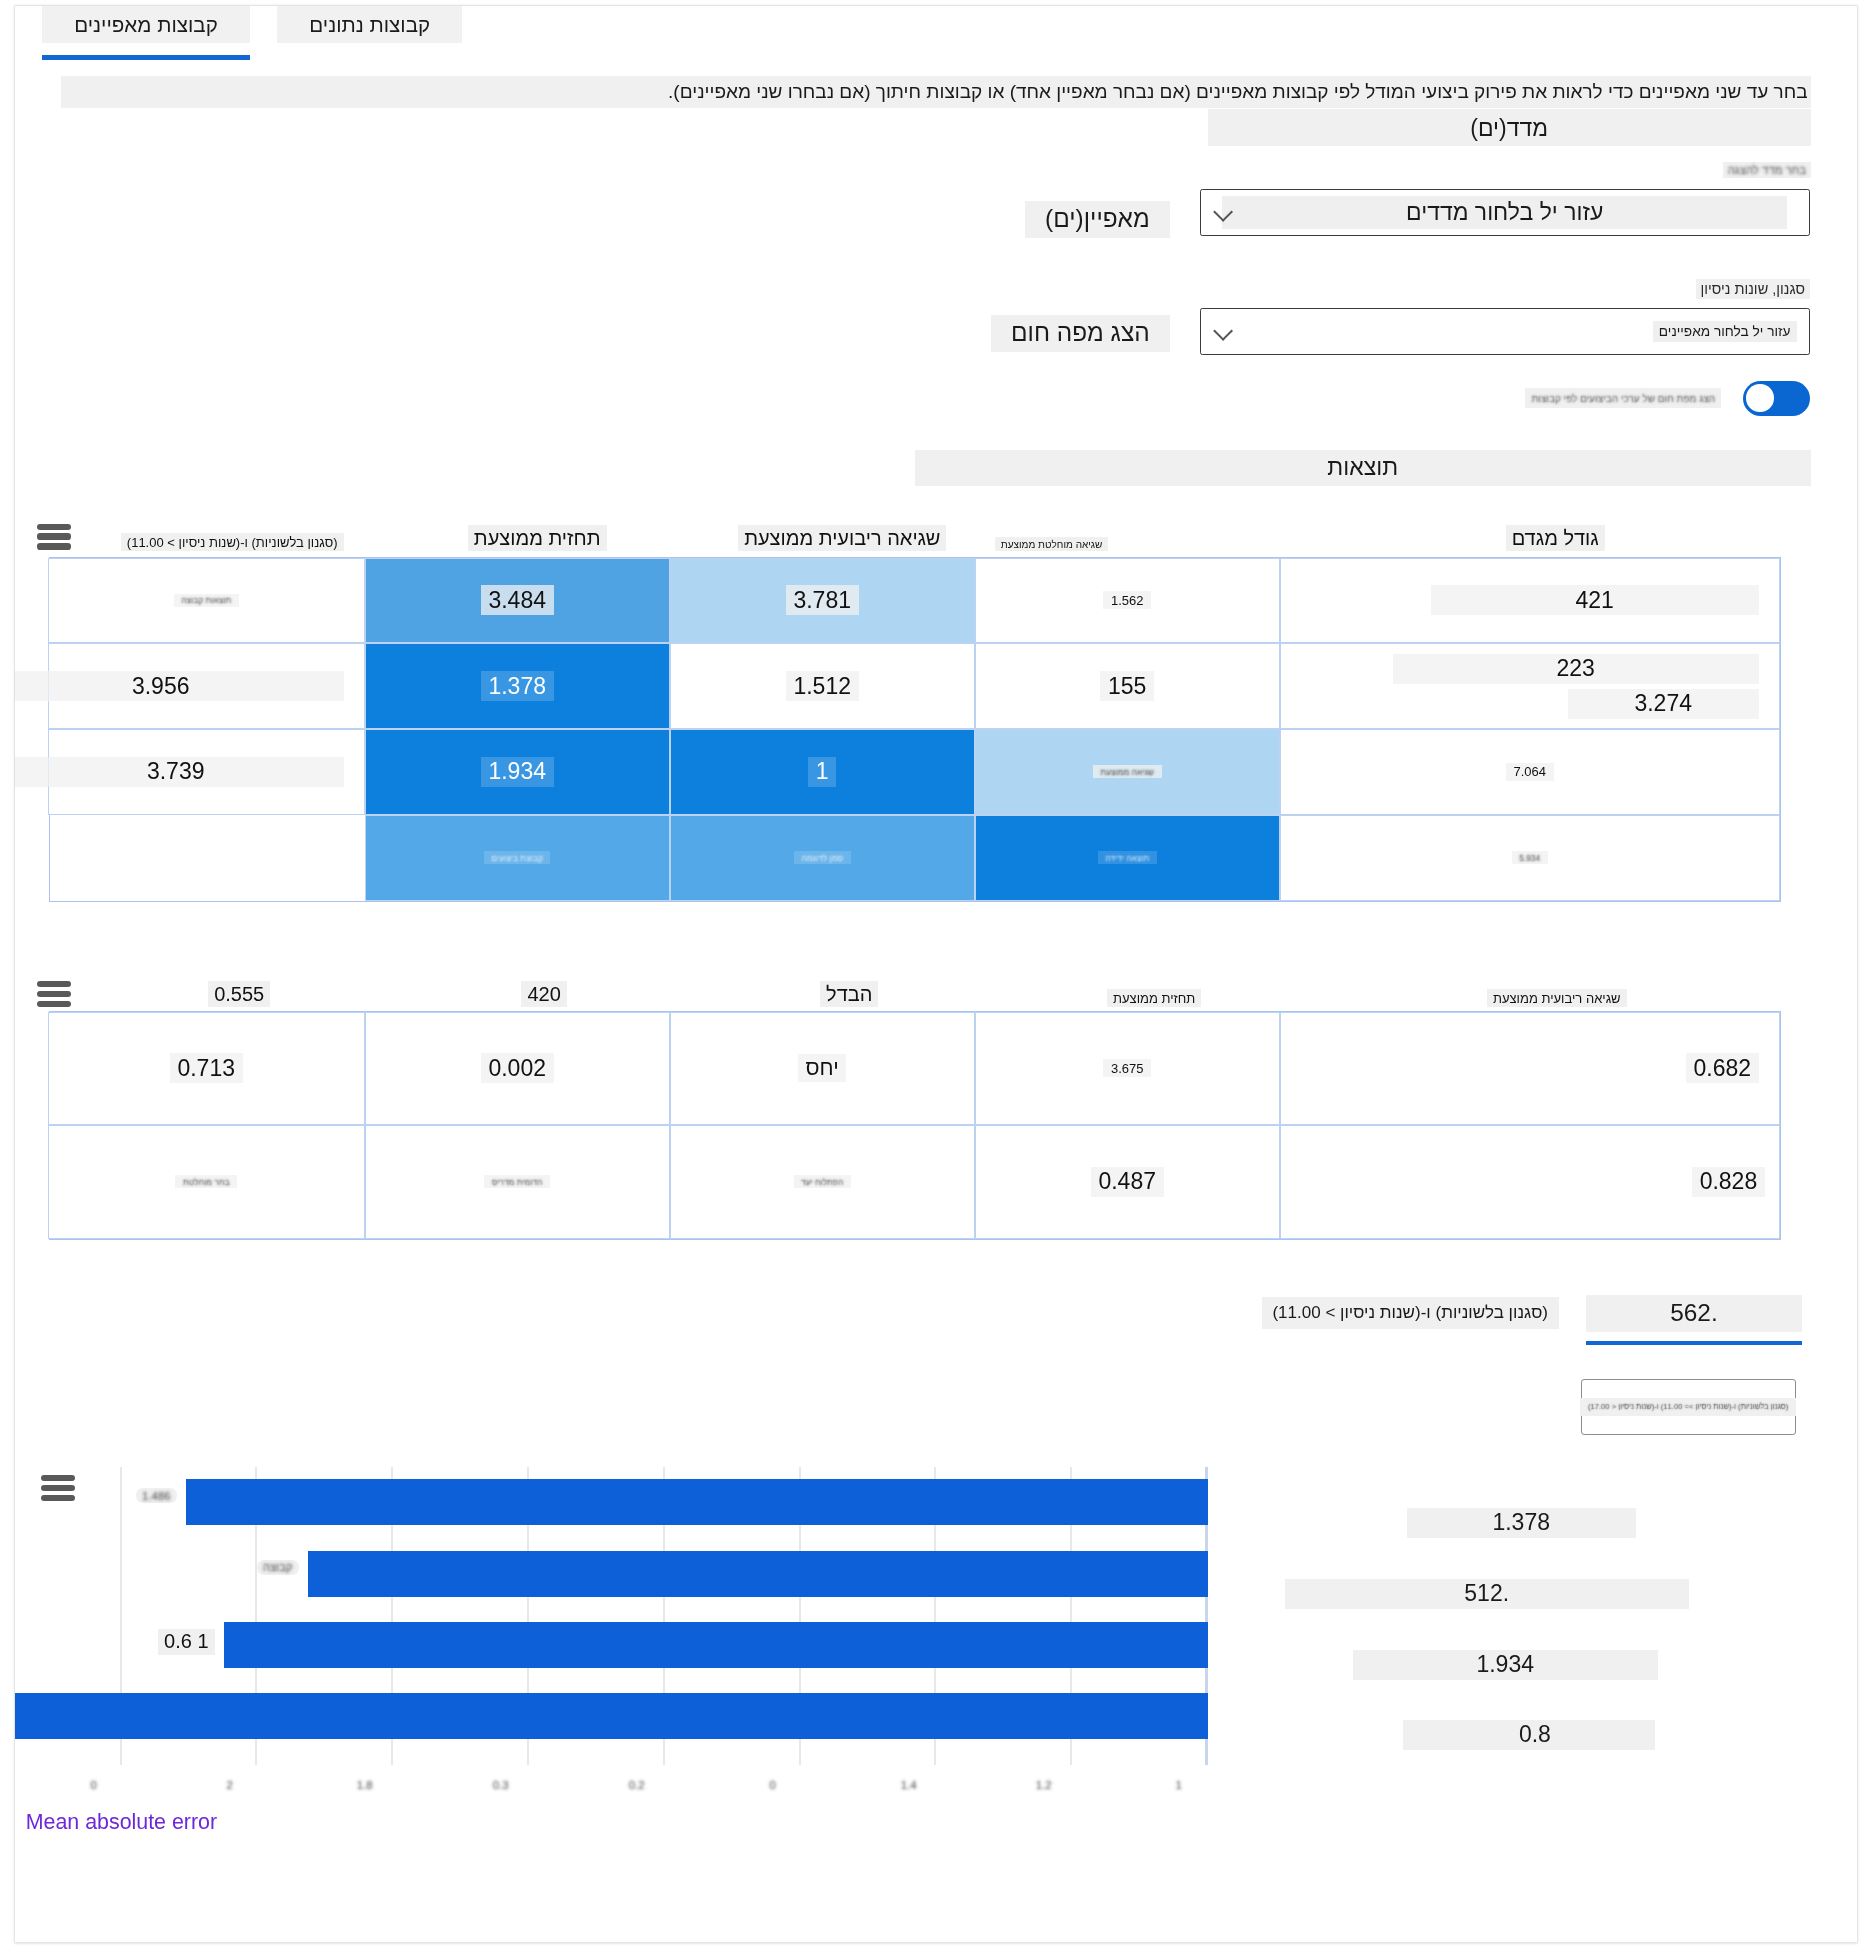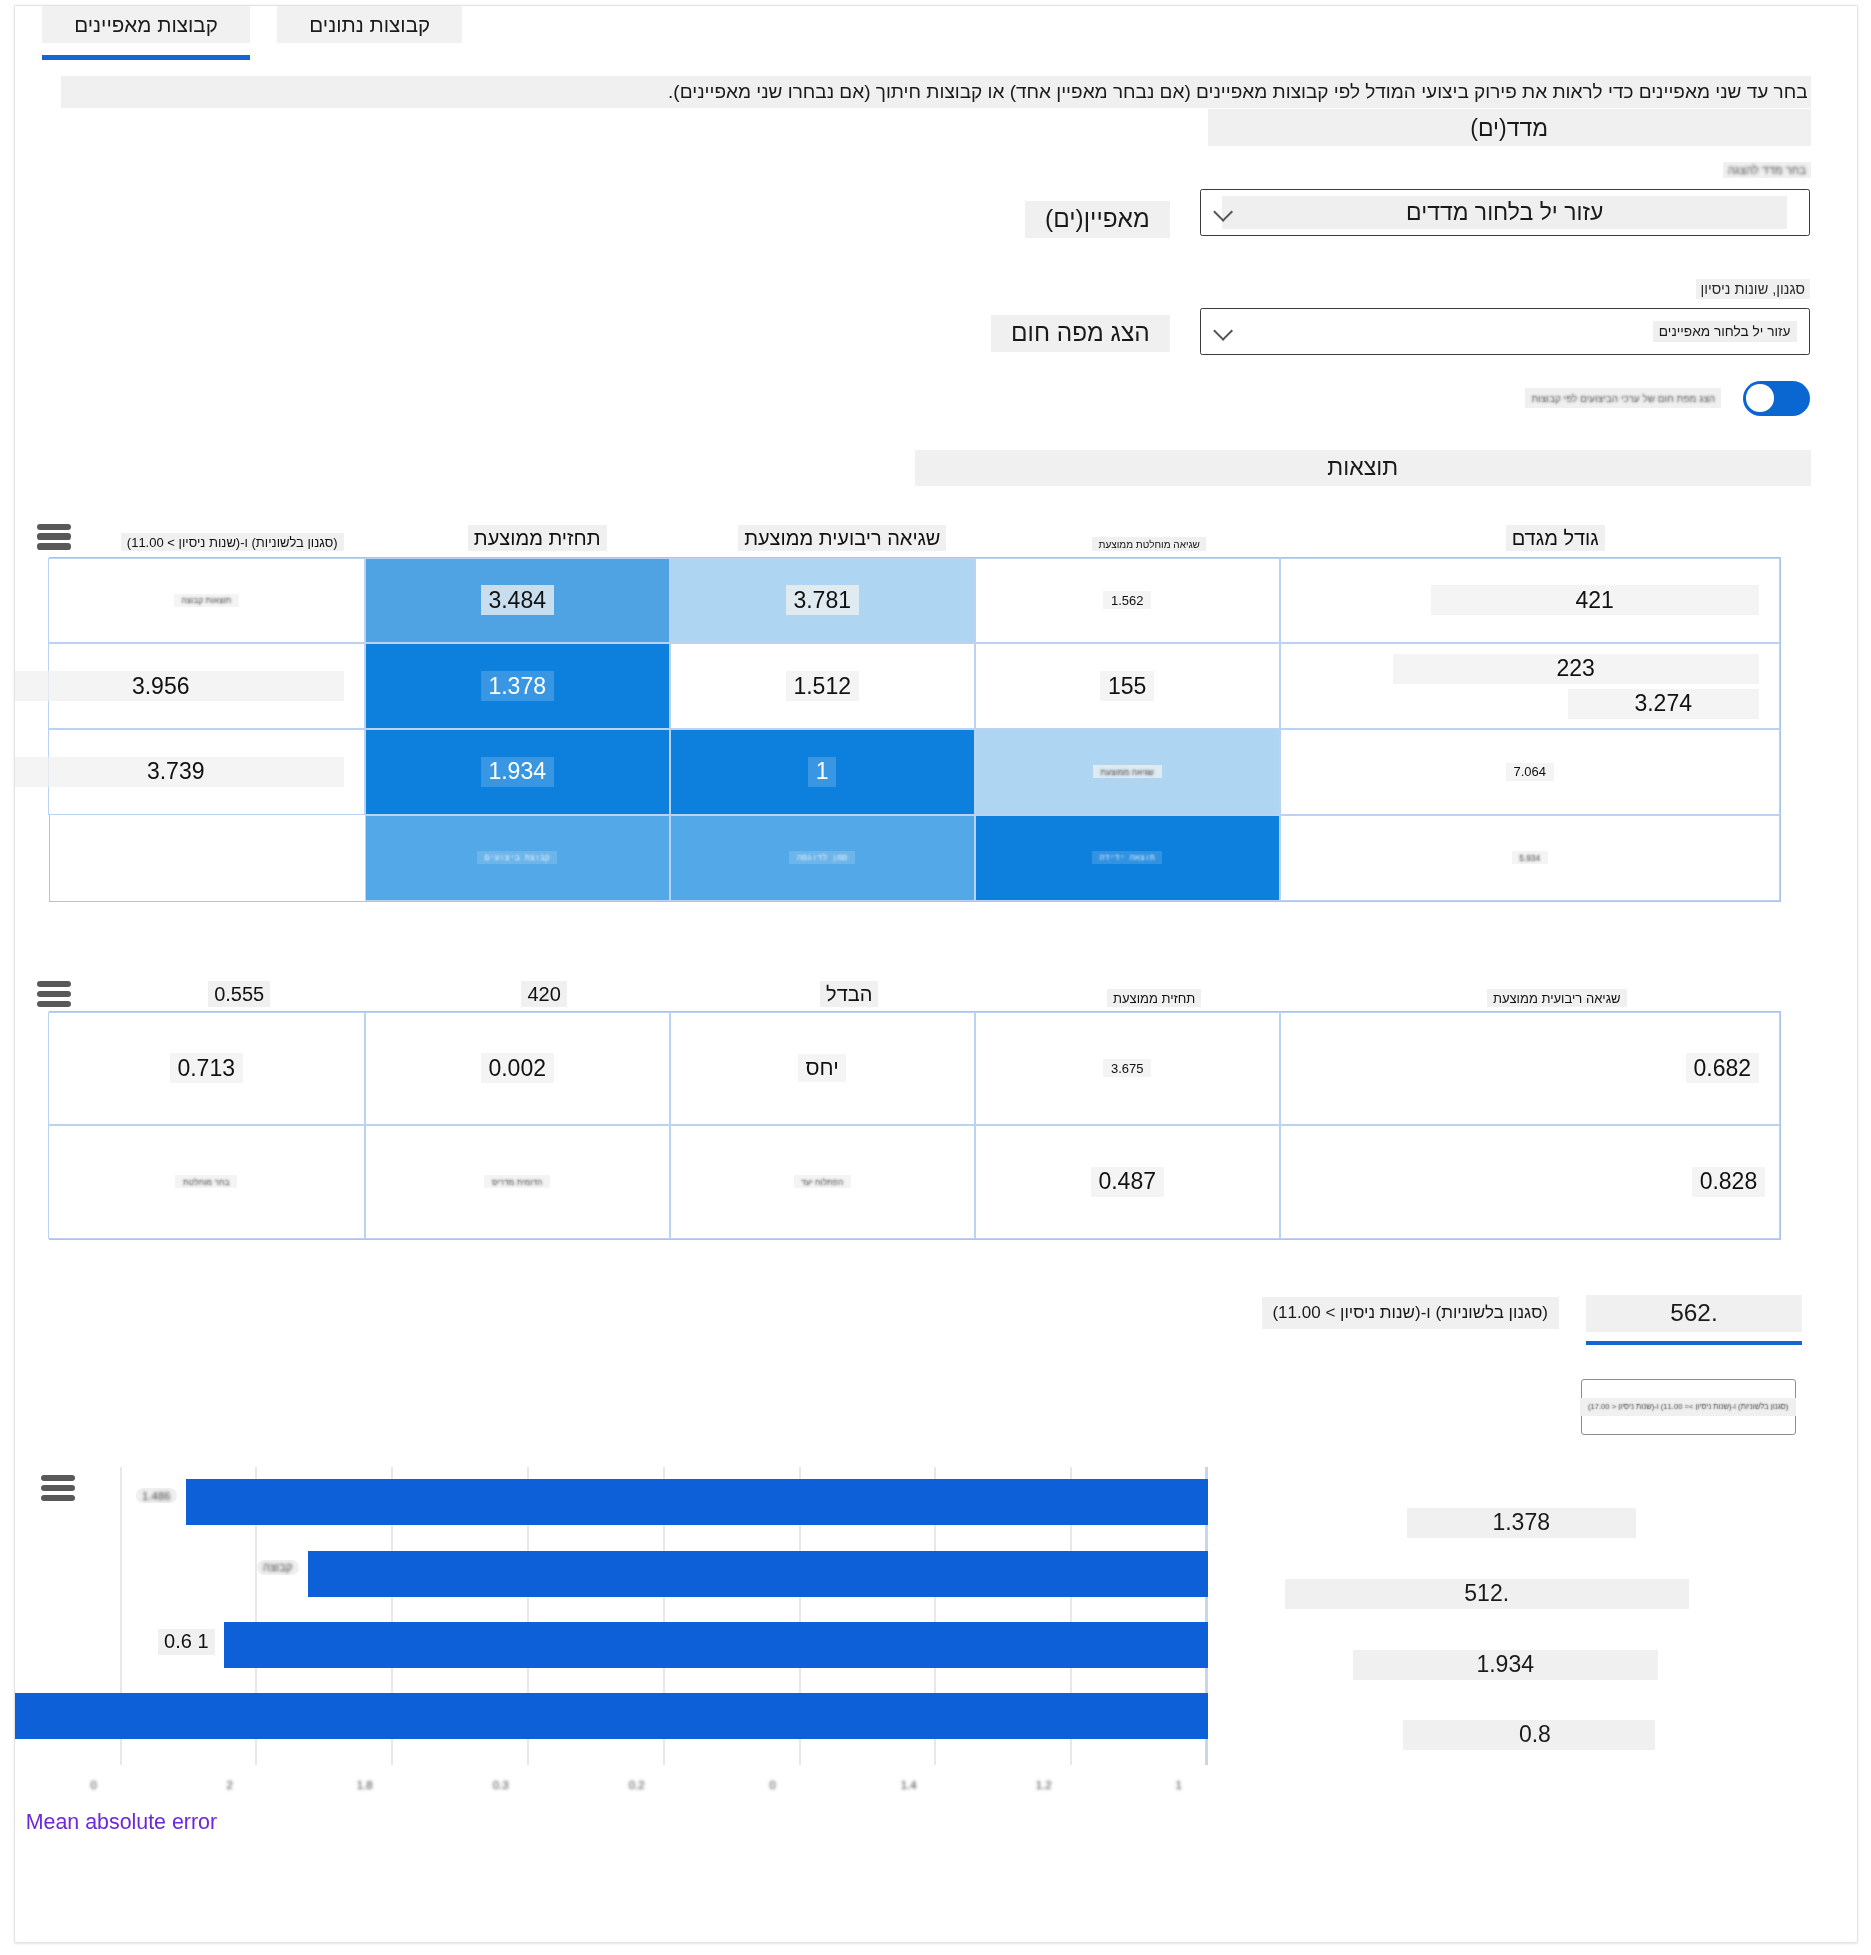--- a/index.html
+++ b/index.html
@@ -138,21 +138,21 @@
     position:absolute; display:grid; border:0.8px solid #aac4ee;
   }
   .cell {
     border:0.8px solid #bcd2f2;
     display:flex; align-items:center; justify-content:center;
     font-size:23px; color:#111;
   }
   .cell span { background:rgba(240,240,240,.75); padding:1.5px 7.6px; white-space:nowrap; }
   .cell.sm span { font-size:13px; }
   .cell.xs span { font-size:8.4px; color:transparent; text-shadow:0 0 2.3px rgba(40,40,40,.9); }
-  .cell.xs.onblue span { text-shadow:0 0 2.3px rgba(255,255,255,.95);font-family:Liberation Mono, monospace; }
+  .cell.xs.onblue span { text-shadow:0 0 2.3px rgba(255,255,255,.95); }
   .cell.left { justify-content:flex-start; padding-right:20px; }
   .cell.stack { flex-direction:column; align-items:flex-start; padding-right:20px; gap:4.6px; }
 
   
   .h0 { background:#ffffff; }
   .h1 { background:#aed5f2; }
   .h2 { background:#4fa3e3; }
   .h3 { background:#0d7fdc; }
   .h5 { background:#53a9e8; }
 
@@ -241,21 +241,21 @@
     </div>
     <div class="toggle-label">הצג מפת חום של ערכי הביצועים לפי קבוצות</div>
   </div>
 
   <div class="section-title" style="top:444px; right:46px; width:896px;">תוצאות</div>
 
   <div class="tbl-head" style="top:503px; right:50px; width:1770px; height:47px;">
     <div class="th" style="width:503px;">
       <span>גודל מגדם</span>
     </div>
-    <div class="th tiny" style="width:309px;">
+    <div class="th tiny" style="width:309px;justify-content:flex-end;">
       <span>שגיאה מוחלטת ממוצעת</span>
     </div>
     <div class="th" style="width:305px;">
       <span>שגיאה ריבועית ממוצעת</span>
     </div>
     <div class="th" style="width:305px;">
       <span>תחזית ממוצעת</span>
     </div>
     <div class="th mid" style="width:305px;">
       <span>(סגנון בלשוניות) ו-(שנות ניסיון &gt; 11.00)</span>

